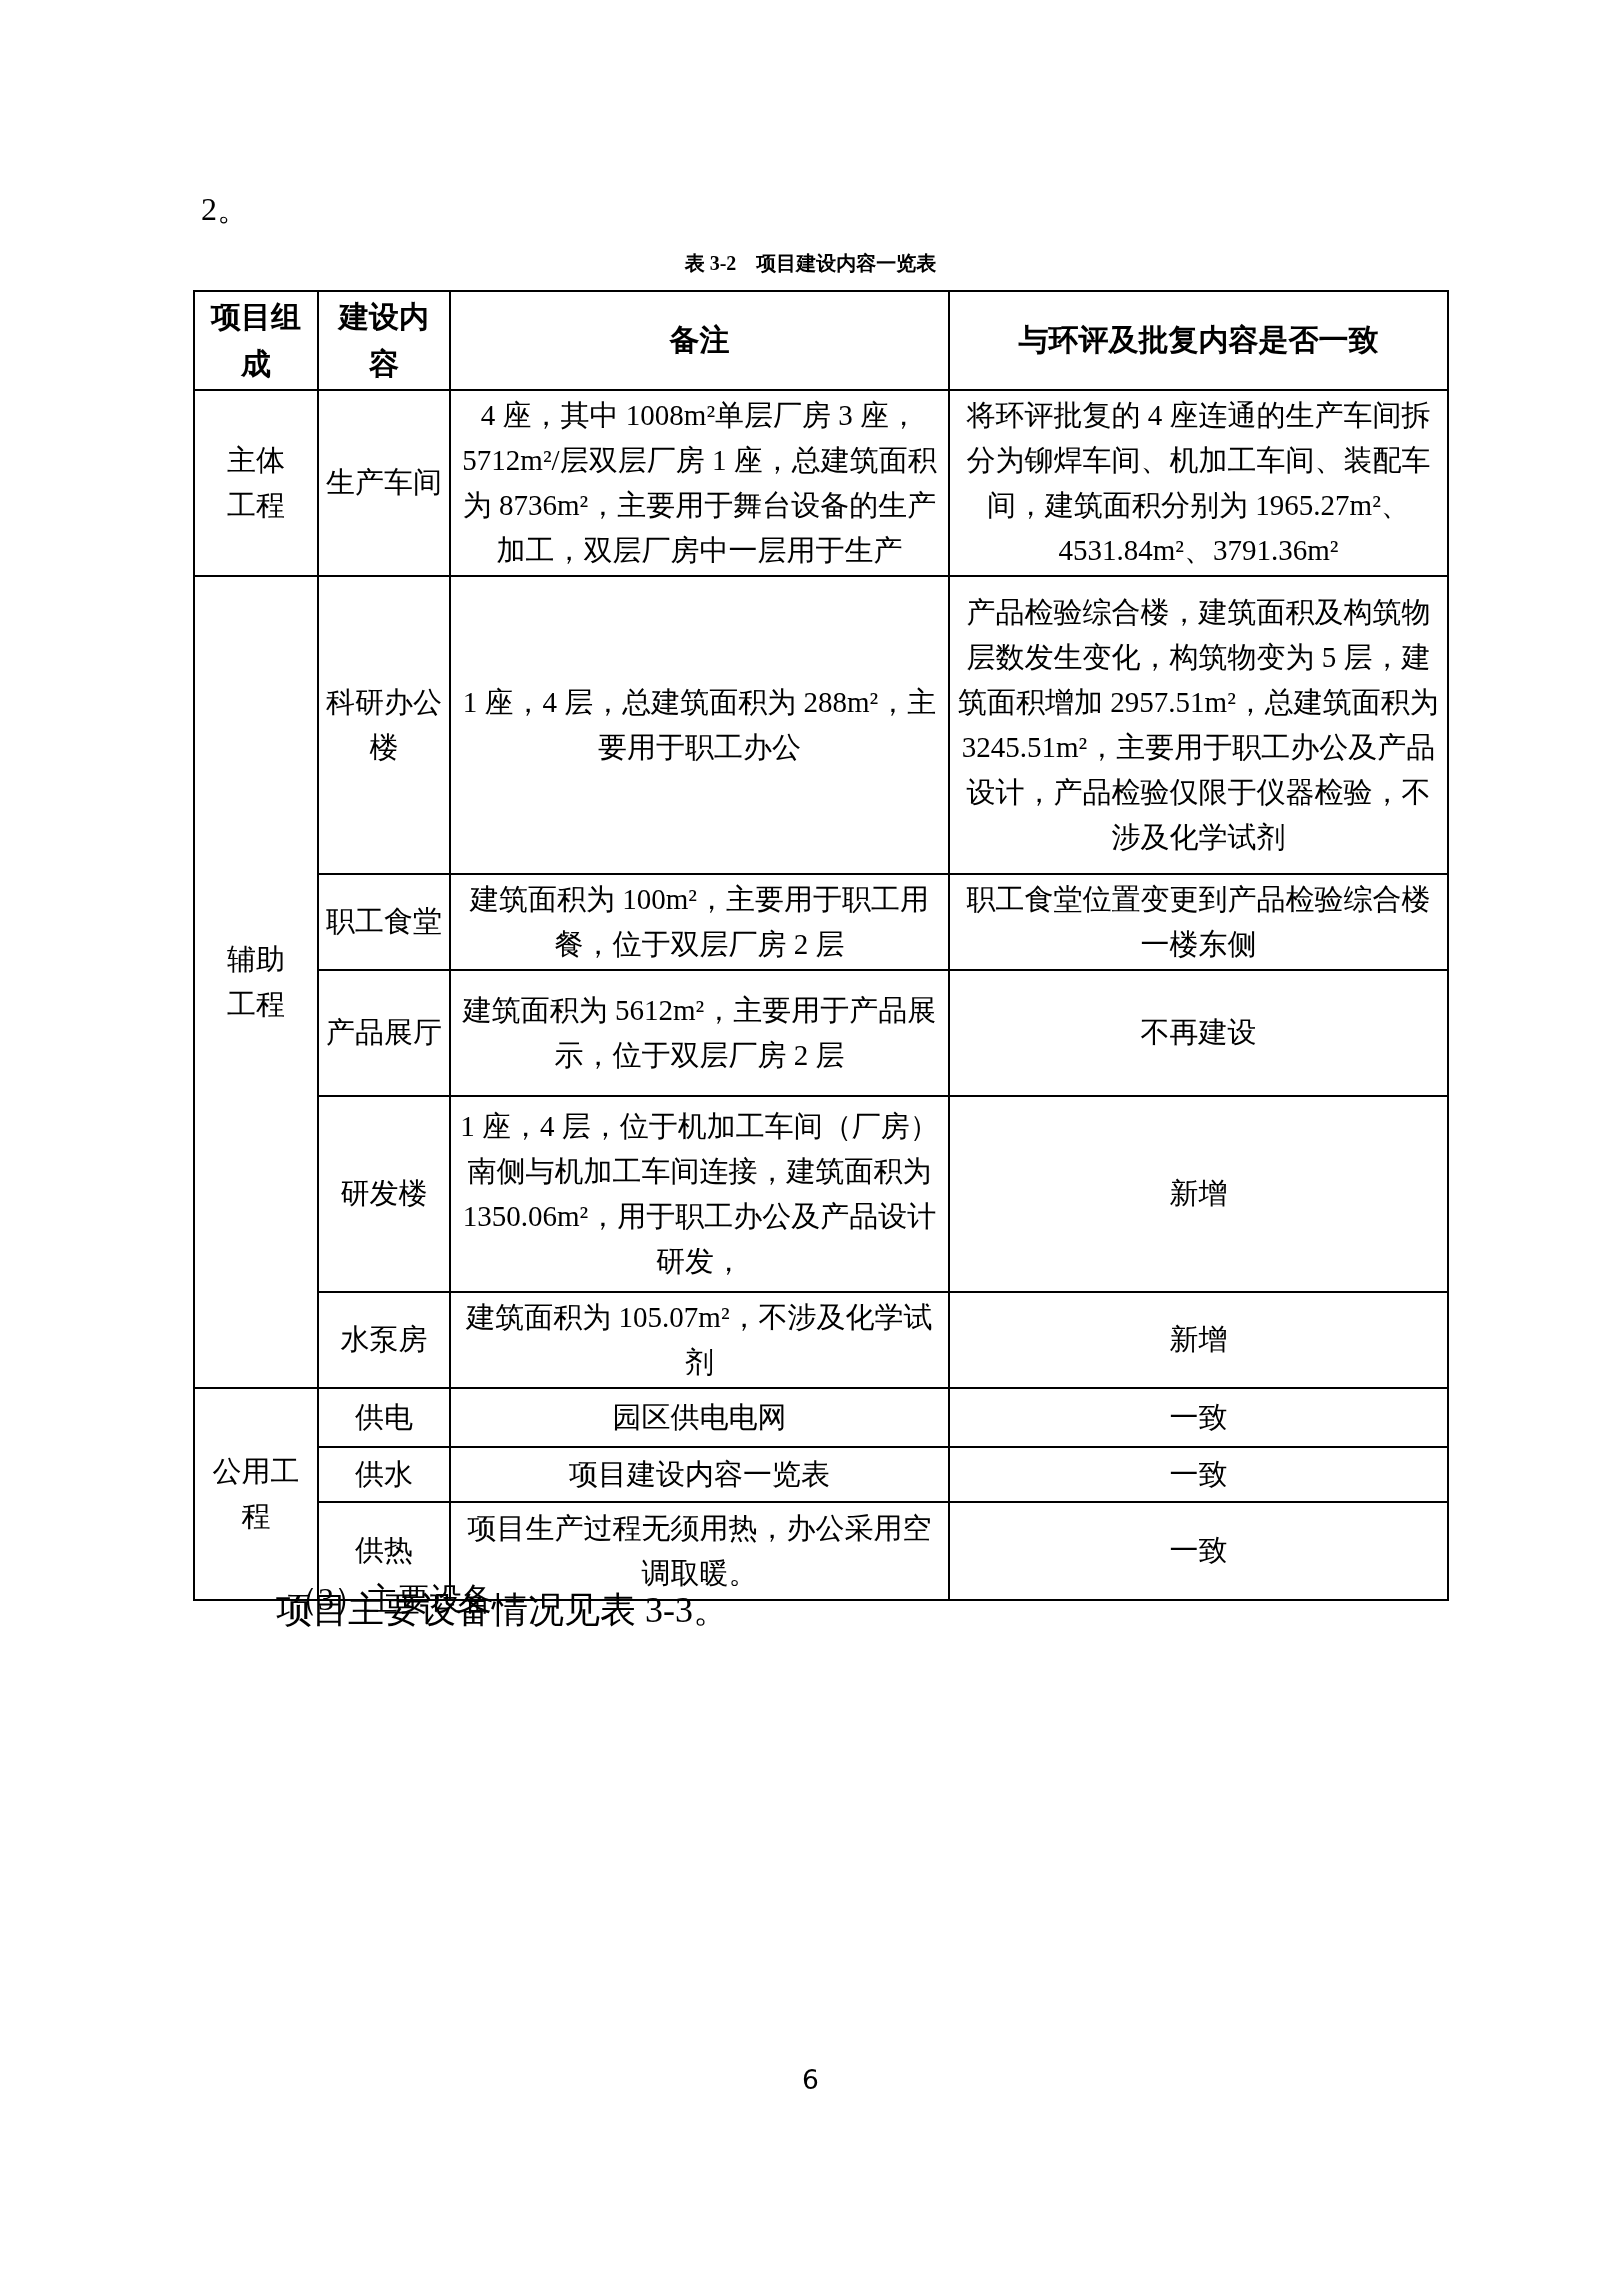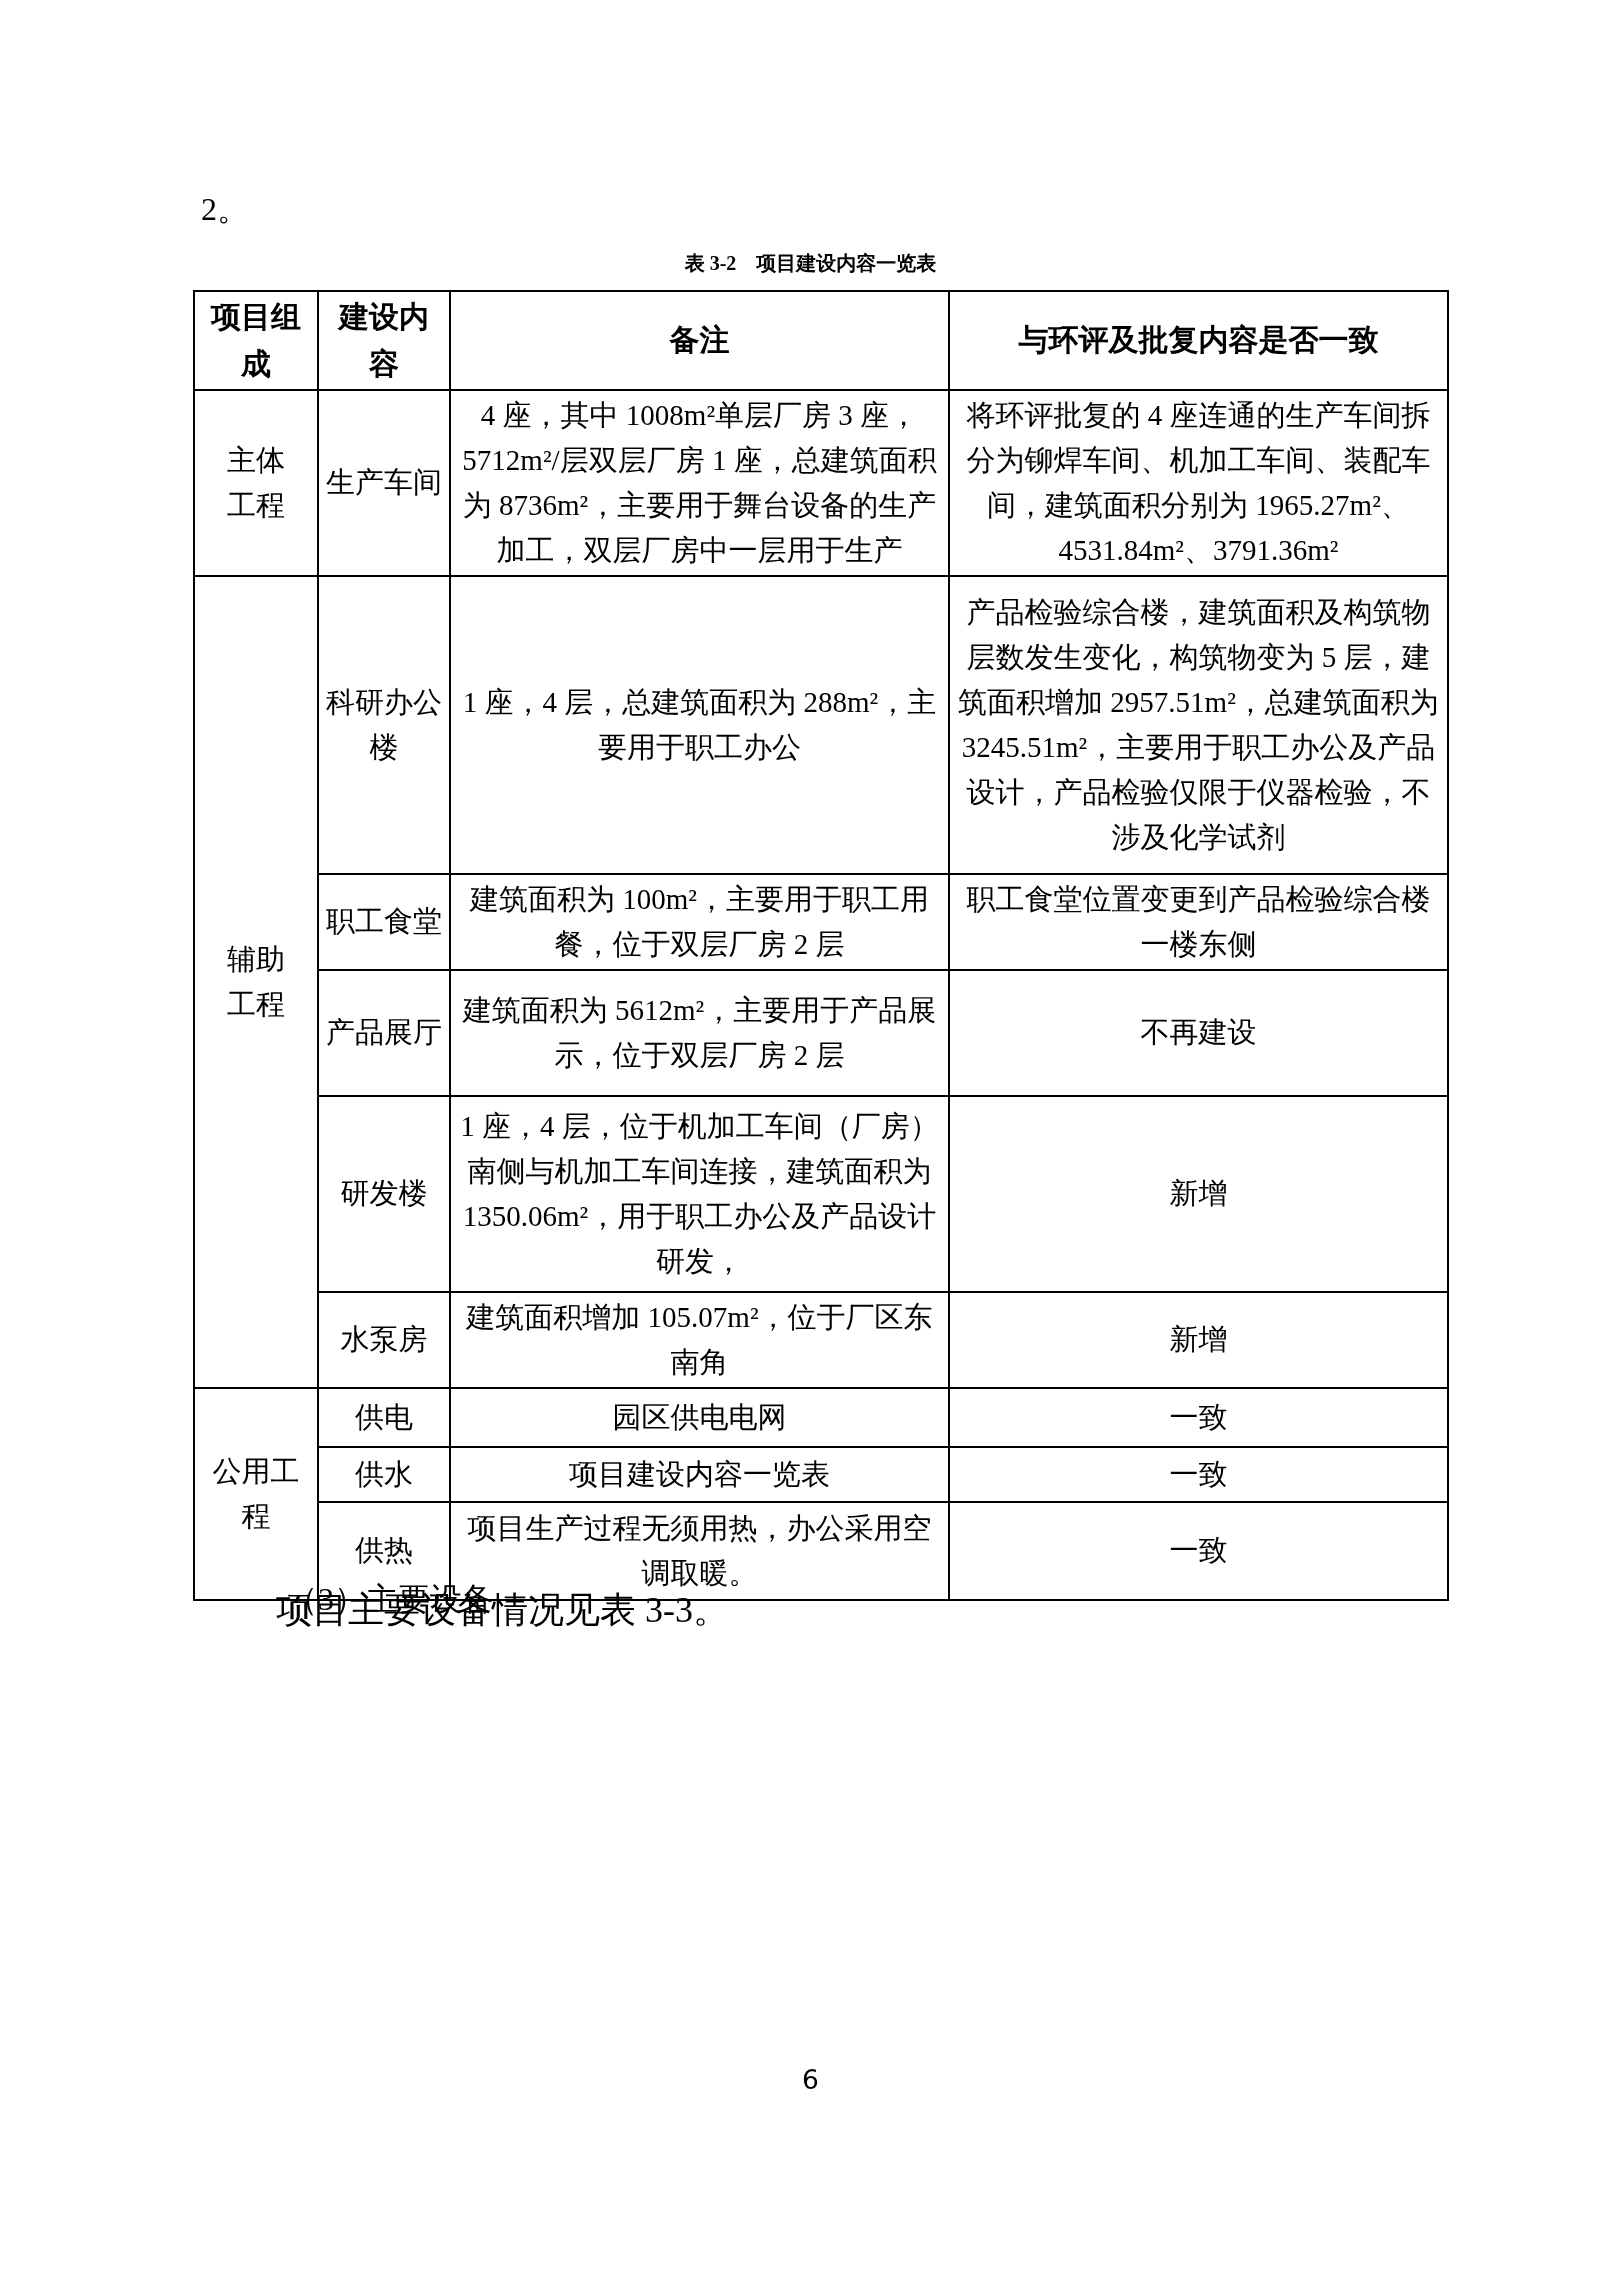--- a/index.html
+++ b/index.html
@@ -140,21 +140,21 @@
       </tr>
 
       <tr class="h-r4">
         <td>研发楼</td>
         <td>1 座，4 层，位于机加工车间（厂房）南侧与机加工车间连接，建筑面积为 1350.06m²，用于职工办公及产品设计研发，</td>
         <td>新增</td>
       </tr>
 
       <tr class="h-r5">
         <td>水泵房</td>
-        <td>建筑面积增加 105.07m²，位于厂区东南角</td>
+        <td>建筑面积为 105.07m²，不涉及化学试剂</td>
         <td>新增</td>
       </tr>
 
       <tr class="h-r6">
         <td rowspan="3">公用工程</td>
         <td>供电</td>
         <td>园区供电电网</td>
         <td>一致</td>
       </tr>
 

